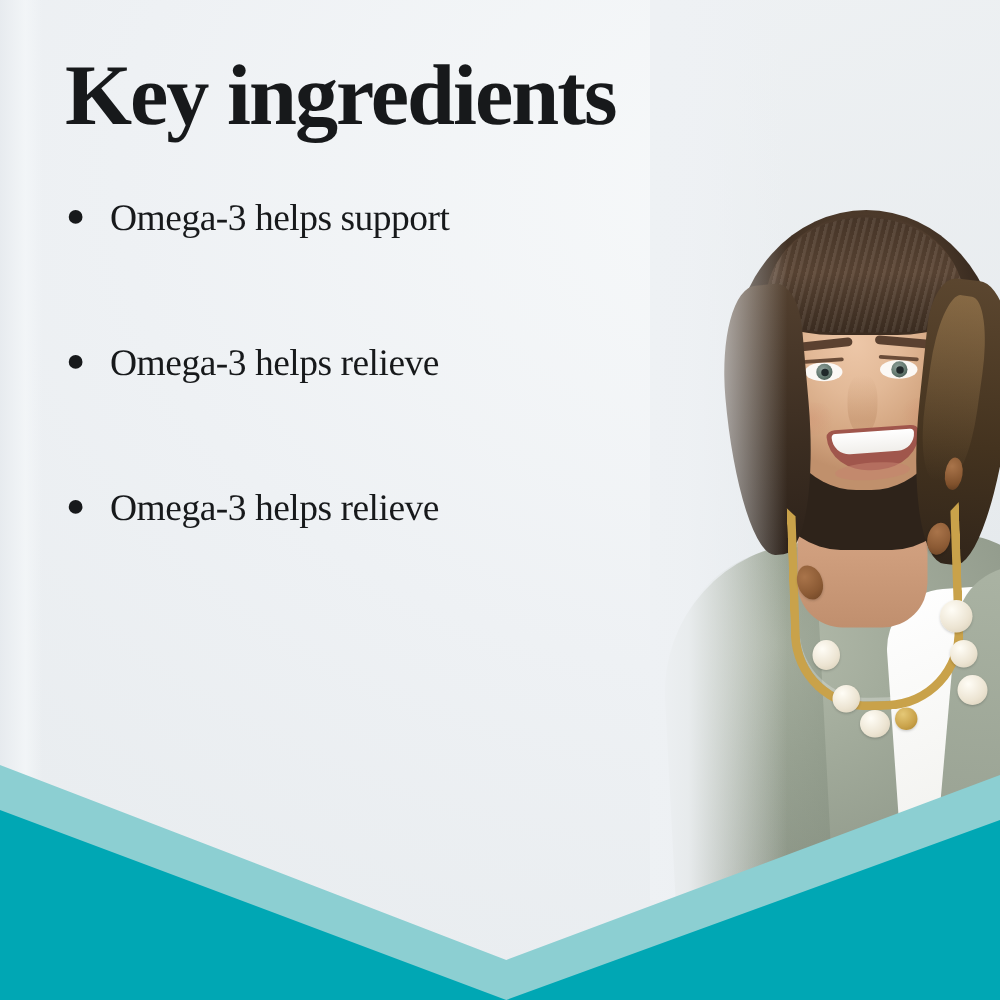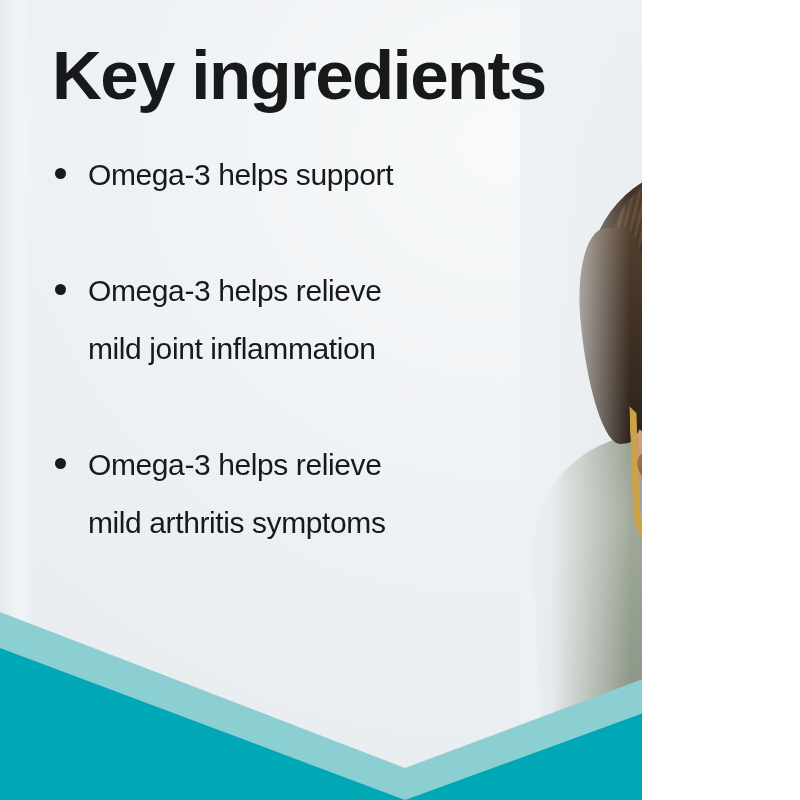--- a/index.html
+++ b/index.html
@@ -4,24 +4,24 @@
 <title>Key ingredients</title>
 <style>
   html, body {
     margin: 0;
     padding: 0;
     background: #ffffff;
   }
 
   #stage {
     position: relative;
-    width: 642px;
+    width: 800px;
     height: 800px;
     overflow: hidden;
-    font-family: Liberation Sans, sans-serif;
+    font-family: Liberation Serif, serif;
     background: #86efac;
   }
 
   
   .bg-base {
     position: absolute;
     inset: 0;
     background:
       radial-gradient(120% 90% at 78% 18%, #f7f9fa 0%, #eef1f4 55%, #e8ecef 100%),
       linear-gradient(90deg, #e9edf0 0%, #f2f5f7 7%, #eef2f5 40%, #f4f6f8 72%, #e9eef1 100%);
@@ -454,26 +454,24 @@
     <h1 class="headline">Key ingredients</h1>
 
     <ul class="bullets">
       <li class="bullet">
         <span class="dot"></span>
         <span class="line">Omega-3 helps support</span>
       </li>
       <li class="bullet">
         <span class="dot"></span>
         <span class="line">Omega-3 helps relieve</span>
-        <span class="line">mild joint inflammation</span>
       </li>
       <li class="bullet">
         <span class="dot"></span>
         <span class="line">Omega-3 helps relieve</span>
-        <span class="line">mild arthritis symptoms</span>
       </li>
     </ul>
   </div>
 
   <svg class="chevron" viewBox="0 0 800 800">
     <polygon points="0,612 405,768 800,620 800,800 0,800" fill="#8ccfd2"></polygon>
     <polygon points="0,648 405,800 800,656 800,800 0,800" fill="#00a7b4"></polygon>
   </svg>
 
 </div>

